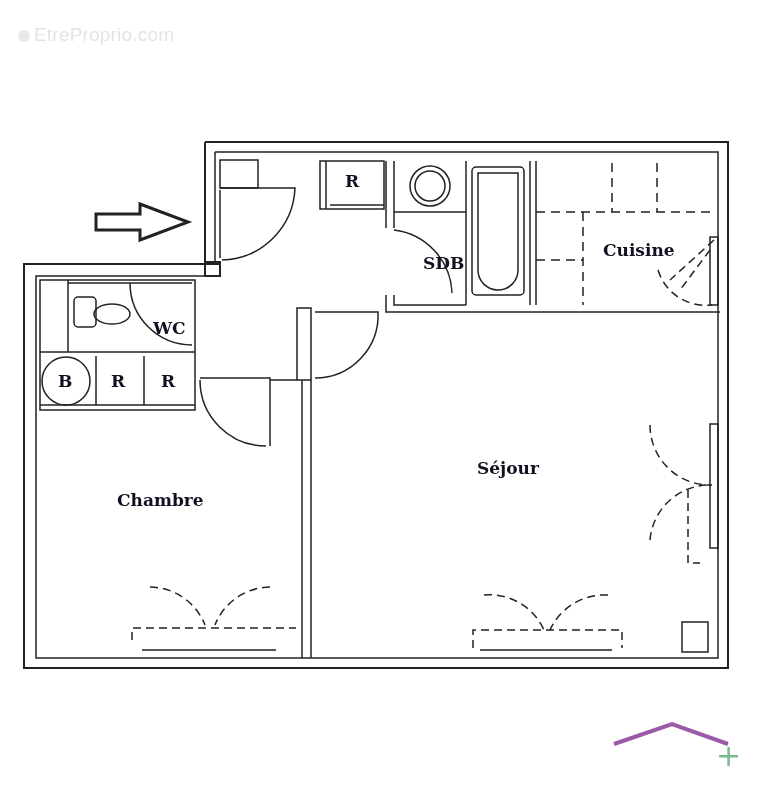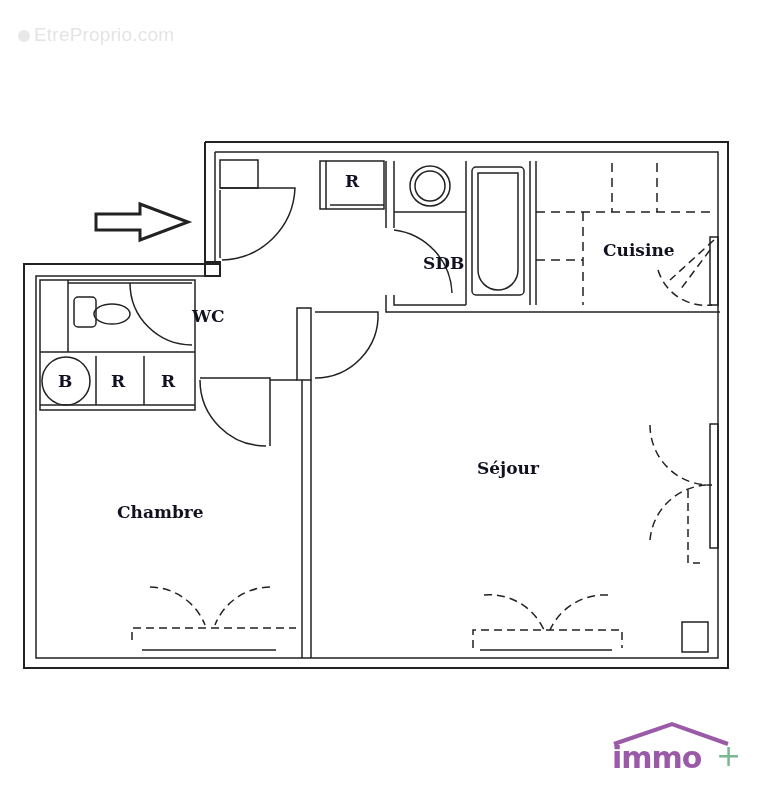--- a/index.html
+++ b/index.html
@@ -110,27 +110,26 @@
   </g>
   <g stroke-width="1.5">
     <line x1="142" y1="650" x2="276" y2="650"></line>
     <line x1="480" y1="650" x2="612" y2="650"></line>
     <rect x="682" y="622" width="26" height="30"></rect>
   </g>
 </svg>
 
 <div class="room-label" style="left:423px; top:238px;margin-top:15px;">SDB</div>
 <div class="room-label" style="left:603px; top:240px;">Cuisine</div>
-<div class="room-label" style="left:153px; top:306px;margin-left:39px;">WC</div>
+<div class="room-label" style="left:153px; top:318px;">WC</div>
 <div class="room-label" style="left:345px; top:171px;">R</div>
 <div class="room-label" style="left:58px; top:371px;">B</div>
 <div class="room-label" style="left:111px; top:371px;">R</div>
 <div class="room-label" style="left:161px; top:371px;">R</div>
 <div class="room-label" style="left:477px; top:458px;">Séjour</div>
-<div class="room-label" style="left:117px; top:490px;margin-top:12px;">Chambre</div>
+<div class="room-label" style="left:117px; top:490px;">Chambre</div>
 
 <div class="logo">
   <svg width="120" height="30" style="position:absolute;left:0;top:0">
     <path d="M4 26 L62 6 L118 26" stroke="#9a5aa8" stroke-width="4" fill="none"></path>
   </svg>
-  <span class="logo-text">immo</span>
   <span class="logo-plus">+</span>
 </div>
 
 </body></html>

